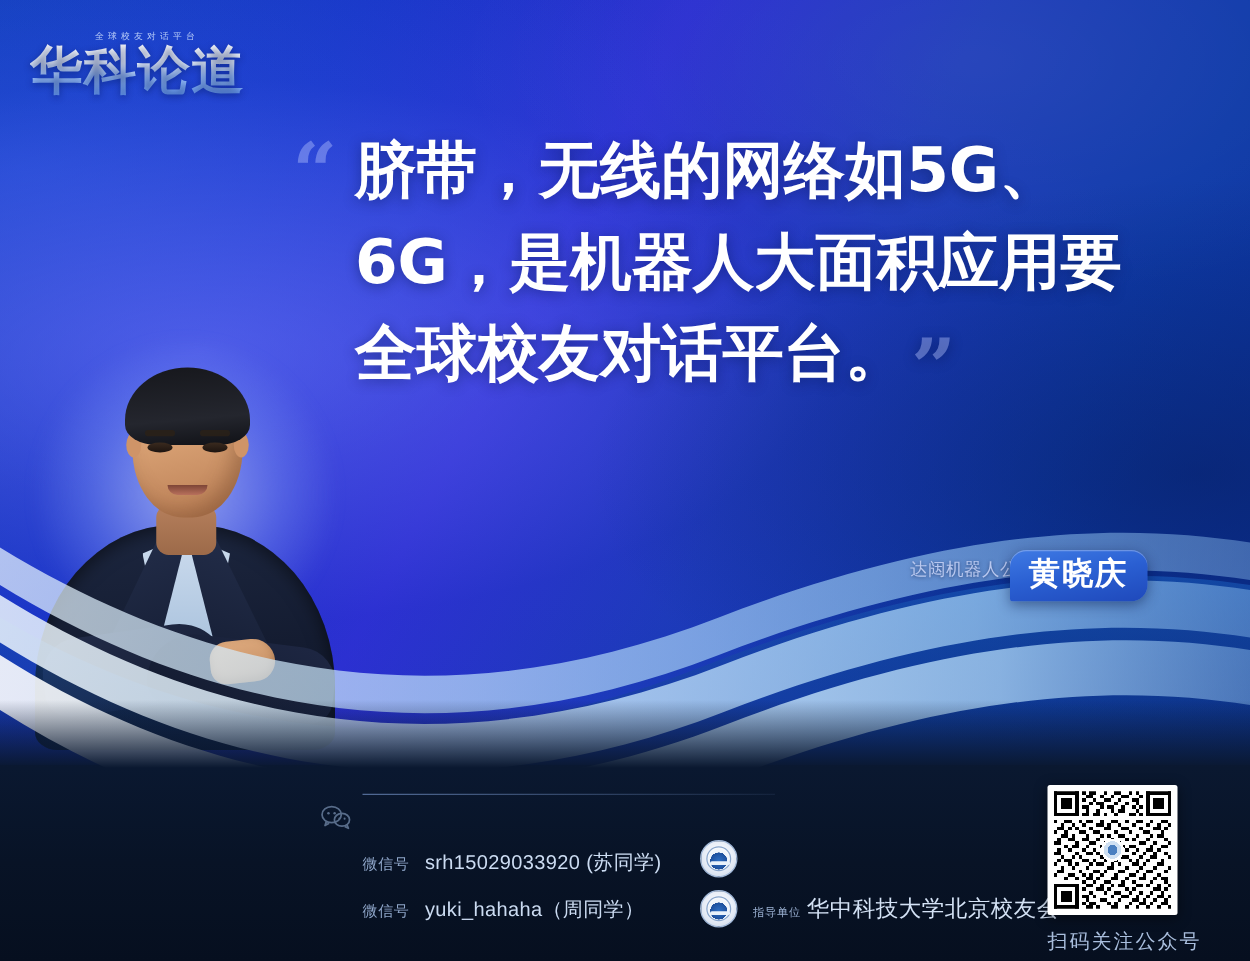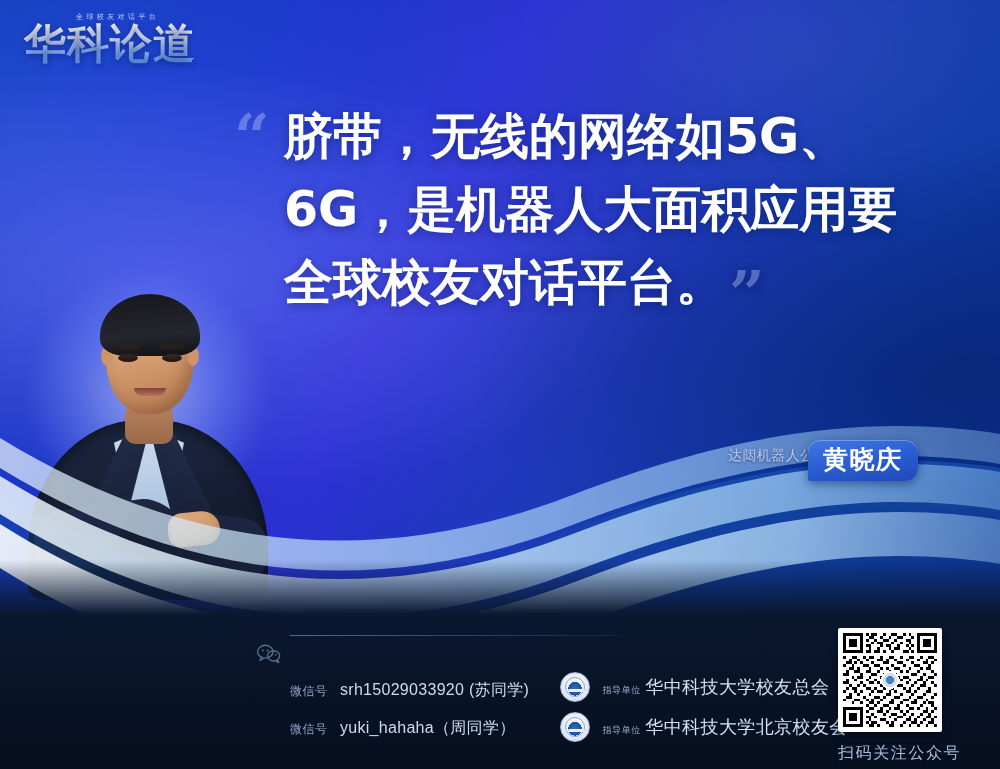--- a/index.html
+++ b/index.html
@@ -28,21 +28,21 @@
     content:""; position:absolute; inset:0;
     background:
       radial-gradient(60% 45% at 78% 8%, rgba(255,255,255,.06) 0%, rgba(0,0,0,0) 70%),
       radial-gradient(70% 55% at 96% 62%, rgba(6,28,92,.55) 0%, rgba(0,0,0,0) 70%);
     pointer-events:none;
   }
 
   
   .header{ position:absolute; left:0; top:0; width:1000px; height:88px; z-index:20; }
 
-  .logo{ position:absolute; left:24px; top:12px; width:196px; height:58px; }
+  .logo{ position:absolute; left:24px; top:24px; width:196px; height:58px; }
   .logo-sub{
     position:absolute; left:52px; top:0px;
     font-size:7px; letter-spacing:3.4px; color:#cfe0ff; opacity:.85;
     white-space:nowrap;
   }
   .logo-main{
     position:absolute; left:0; top:9px;
     font-size:42px; font-weight:700; letter-spacing:1px;
     line-height:46px; white-space:nowrap;
     background:linear-gradient(180deg,#ffffff 0%,#eaf3ff 38%,#9dc4ff 62%,#5d93f0 100%);
@@ -333,24 +333,20 @@
       <span class="wx-val">srh15029033920 (苏同学)</span>
     </div>
     <div class="wx-row r2">
       <span class="wx-lbl">微信号</span>
       <span class="wx-val">yuki_hahaha（周同学）</span>
     </div>
 
     <div class="org o1">
       <span class="org-emblem">
         <span class="e-in"></span><span class="e-bar"></span>
-      </span>
-      <span class="org-txt">
-        <span class="org-kind">指导单位</span>
-        <span class="org-name">华中科技大学校友总会</span>
       </span>
     </div>
     <div class="org o2">
       <span class="org-emblem">
         <span class="e-in"></span><span class="e-bar"></span>
       </span>
       <span class="org-txt">
         <span class="org-kind">指导单位</span>
         <span class="org-name">华中科技大学北京校友会</span>
       </span>

